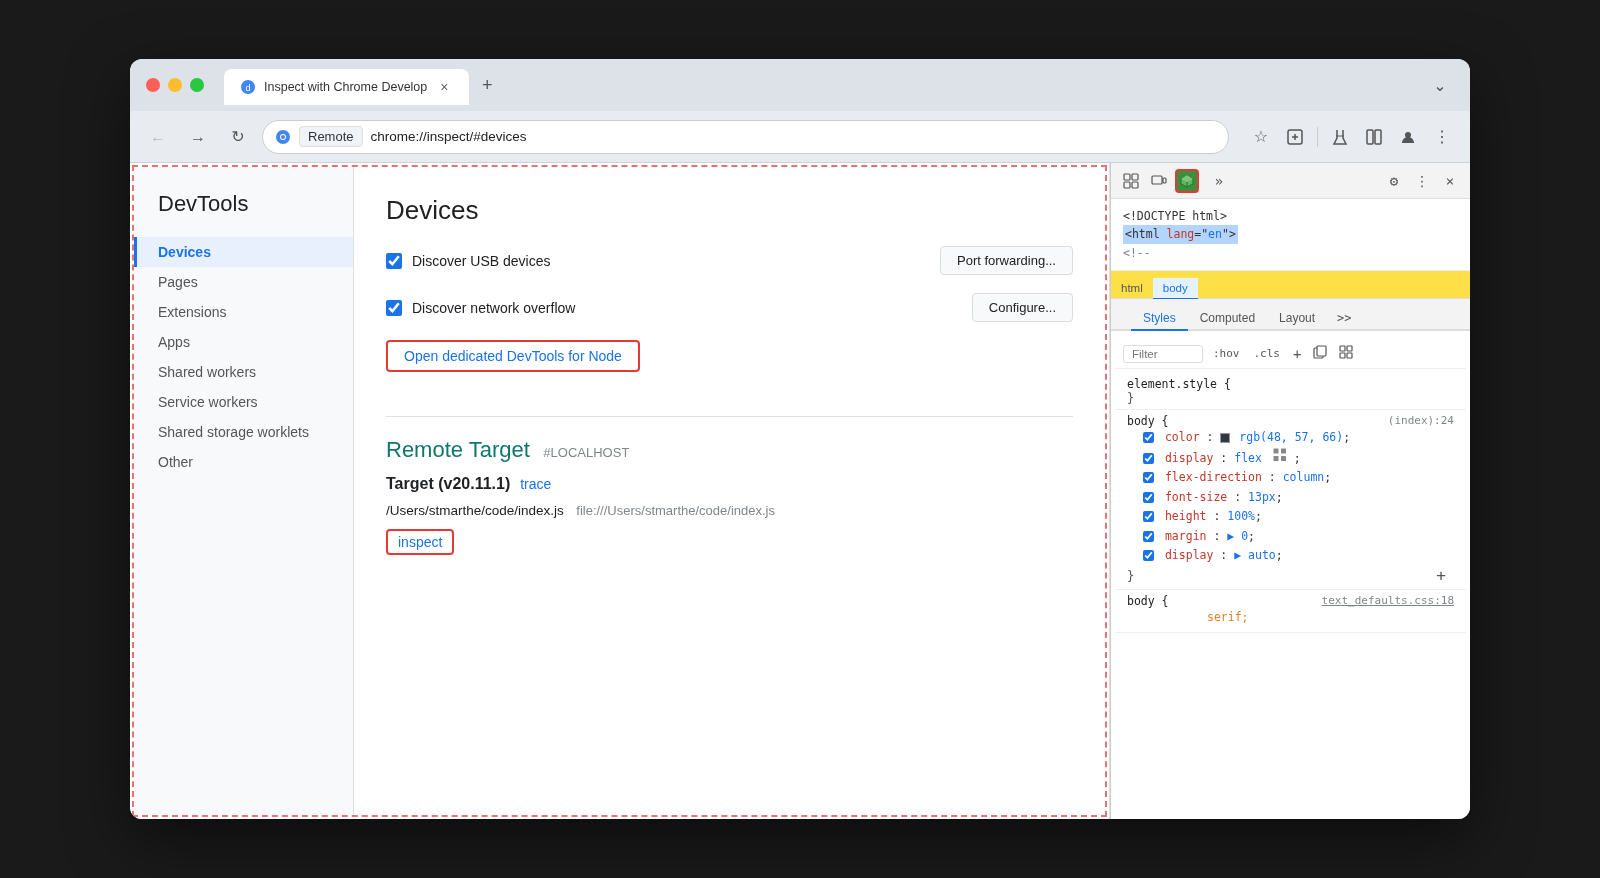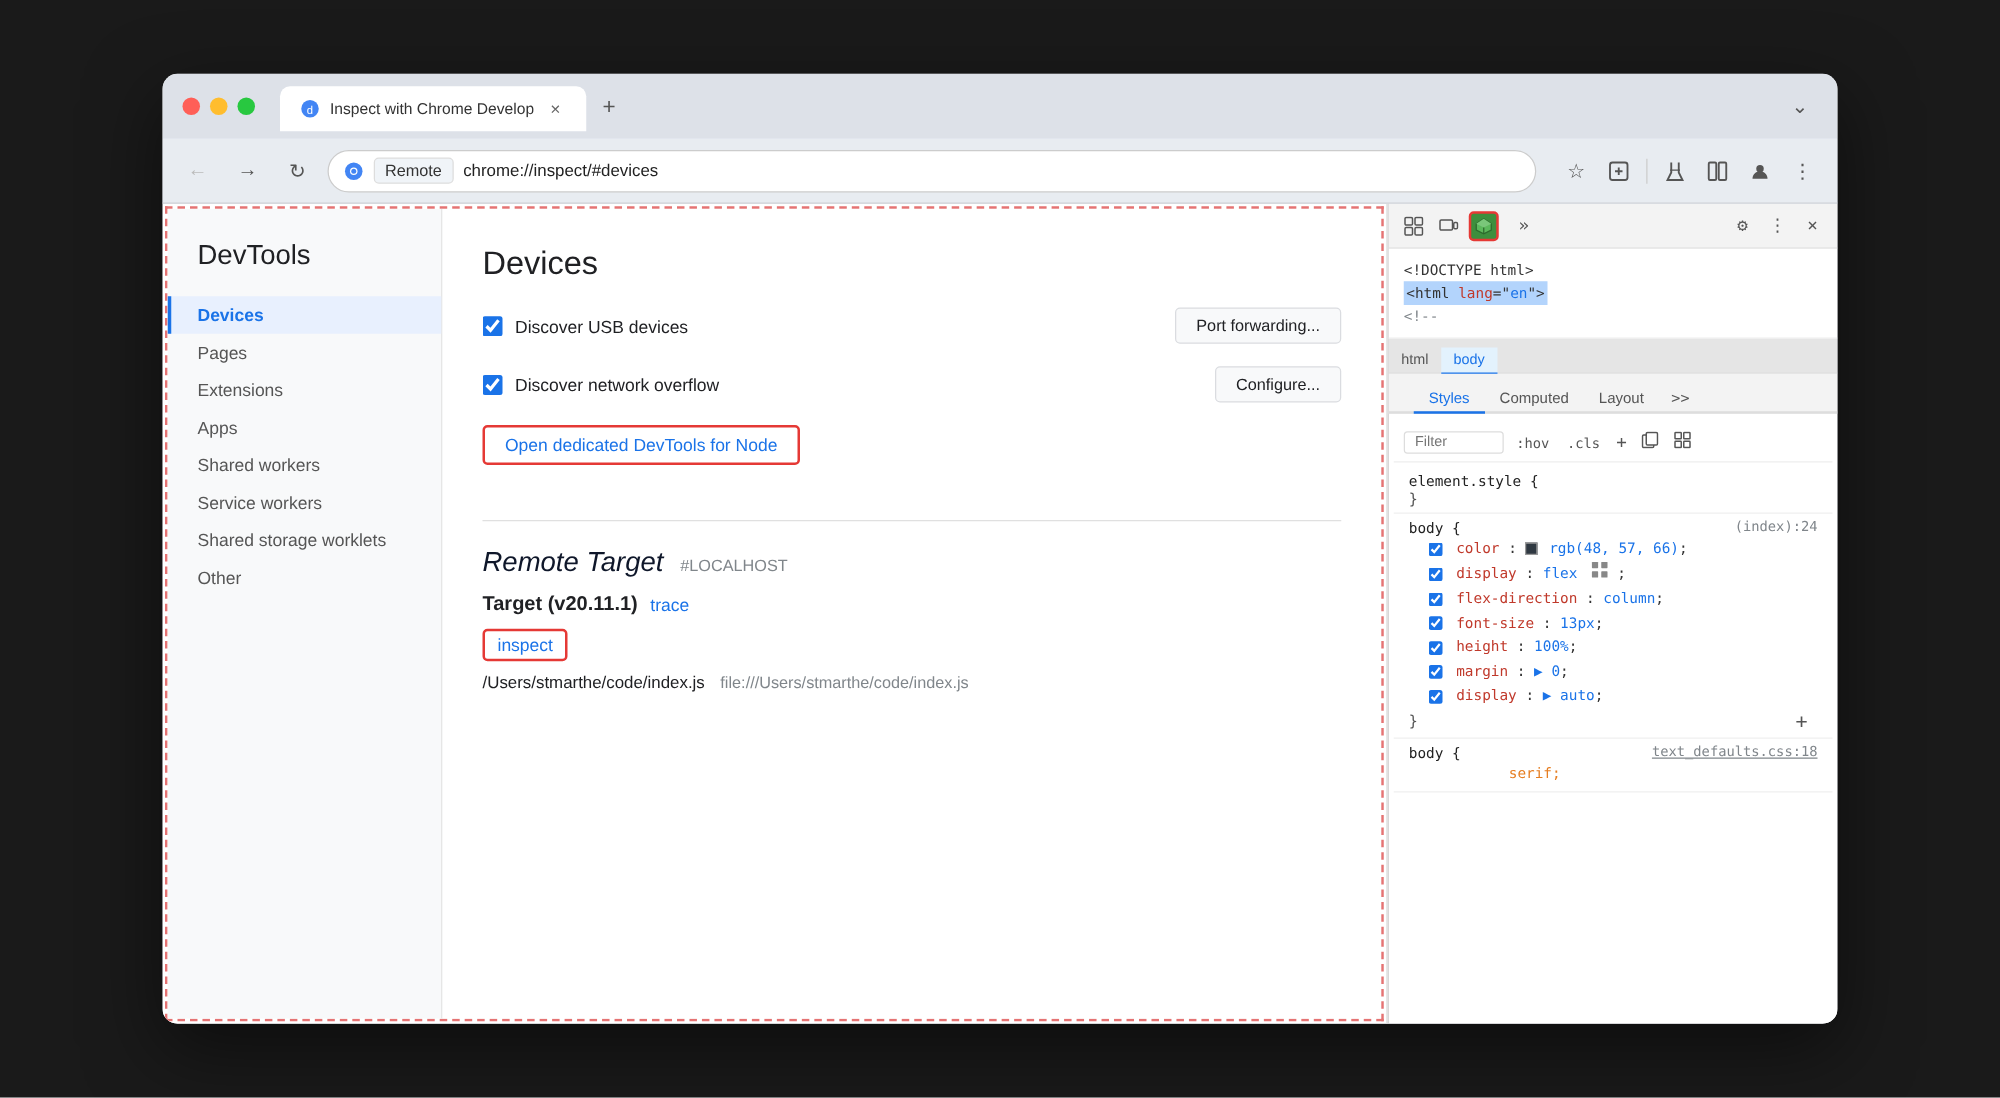--- a/index.html
+++ b/index.html
@@ -194,23 +194,22 @@
       font-size: 14px;
       cursor: pointer;
       margin-bottom: 24px;
       text-decoration: none;
     }
 
     .remote-target-section { margin-top: 8px; }
     .remote-target-title {
       font-size: 22px;
       font-weight: 400;
-      color: #0f172a;
+      color: #0f766e;
       margin-bottom: 12px;
-      font-style: italic;
     }
     .remote-target-sub {
       font-size: 13px;
       color: #80868b;
       font-weight: 500;
       margin-left: 9px;
     }
     .target-name {
       font-size: 16px;
       font-weight: 700;
@@ -495,26 +494,26 @@
 
           <div class="remote-target-section">
             <div style="margin-bottom:12px;">
               <span class="remote-target-title">Remote Target</span>
               <span class="remote-target-sub">#LOCALHOST</span>
             </div>
             <div class="target-row">
               <span class="target-name">Target (v20.11.1)</span>
               <a class="trace-link">trace</a>
             </div>
-            <div style="margin-top:6px;">
-              <a class="inspect-link-box">inspect</a>
-            </div>
             <div style="margin-top:8px;">
               <span class="file-path">/Users/stmarthe/code/index.js</span>
               <span class="file-url">file:///Users/stmarthe/code/index.js</span>
+            </div>
+            <div style="margin-top:6px;">
+              <a class="inspect-link-box">inspect</a>
             </div>
           </div>
         </div>
       </div>
     </div>
 
     <div class="devtools-panel">
 
       <div class="devtools-toolbar">
         <div class="dt-icon">
@@ -552,21 +551,21 @@
         <div class="html-line">
           <span class="html-selected">
             <span class="html-tag">&lt;html </span><span class="html-attr-name">lang</span><span class="html-tag">="</span><span class="html-attr-val">en</span><span class="html-tag">"&gt;</span>
           </span>
         </div>
         <div class="html-line">
           <span class="html-comment">&lt;!--</span>
         </div>
       </div>
 
-      <div class="devtools-tabs" style="background:#e5e5e5; border-bottom:1px solid #ddd; padding: 0; height: 28px;">
+      <div class="devtools-tabs" style="background:#fde047; border-bottom:1px solid #ddd; padding: 0; height: 28px;">
         <div class="dt-tab" style="font-size:11.5px; padding:4px 10px;">html</div>
         <div class="dt-tab active" style="font-size:11.5px; padding:4px 10px; background:#e3f2fd;">body</div>
       </div>
 
       <div class="devtools-tabs">
         <div class="dt-tab active">Styles</div>
         <div class="dt-tab">Computed</div>
         <div class="dt-tab">Layout</div>
         <div class="dt-tab-more">&gt;&gt;</div>
       </div>

